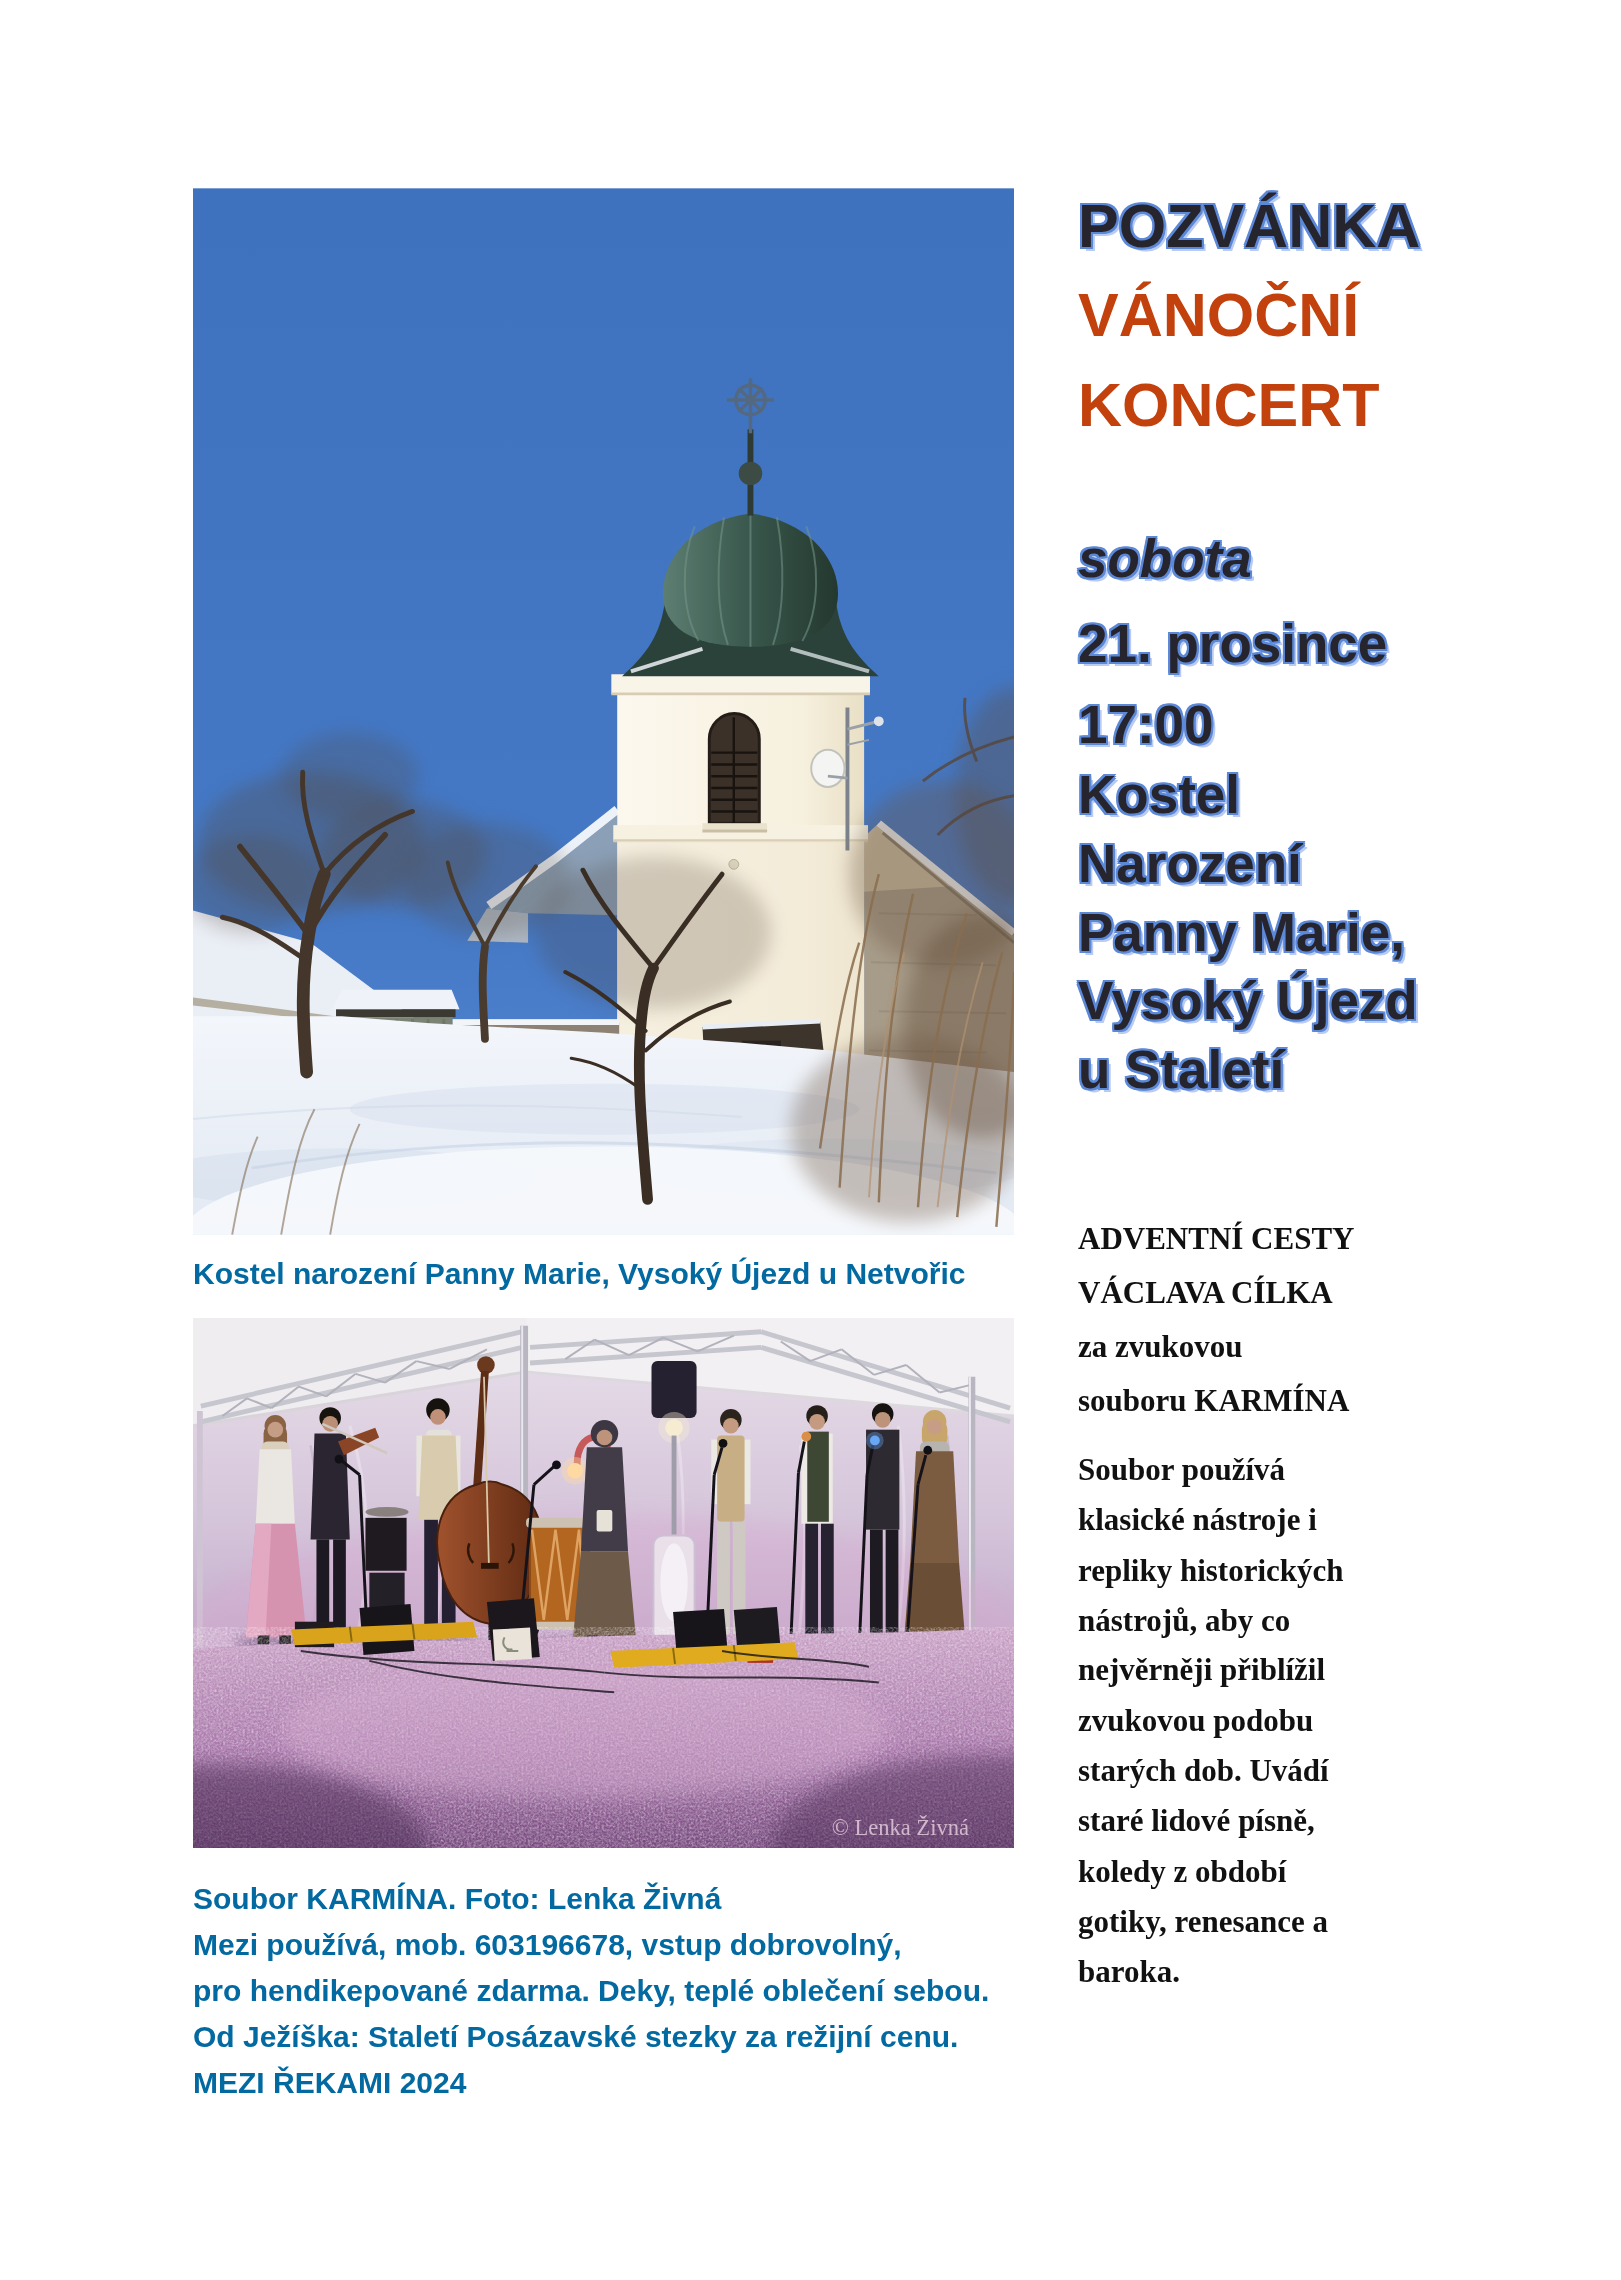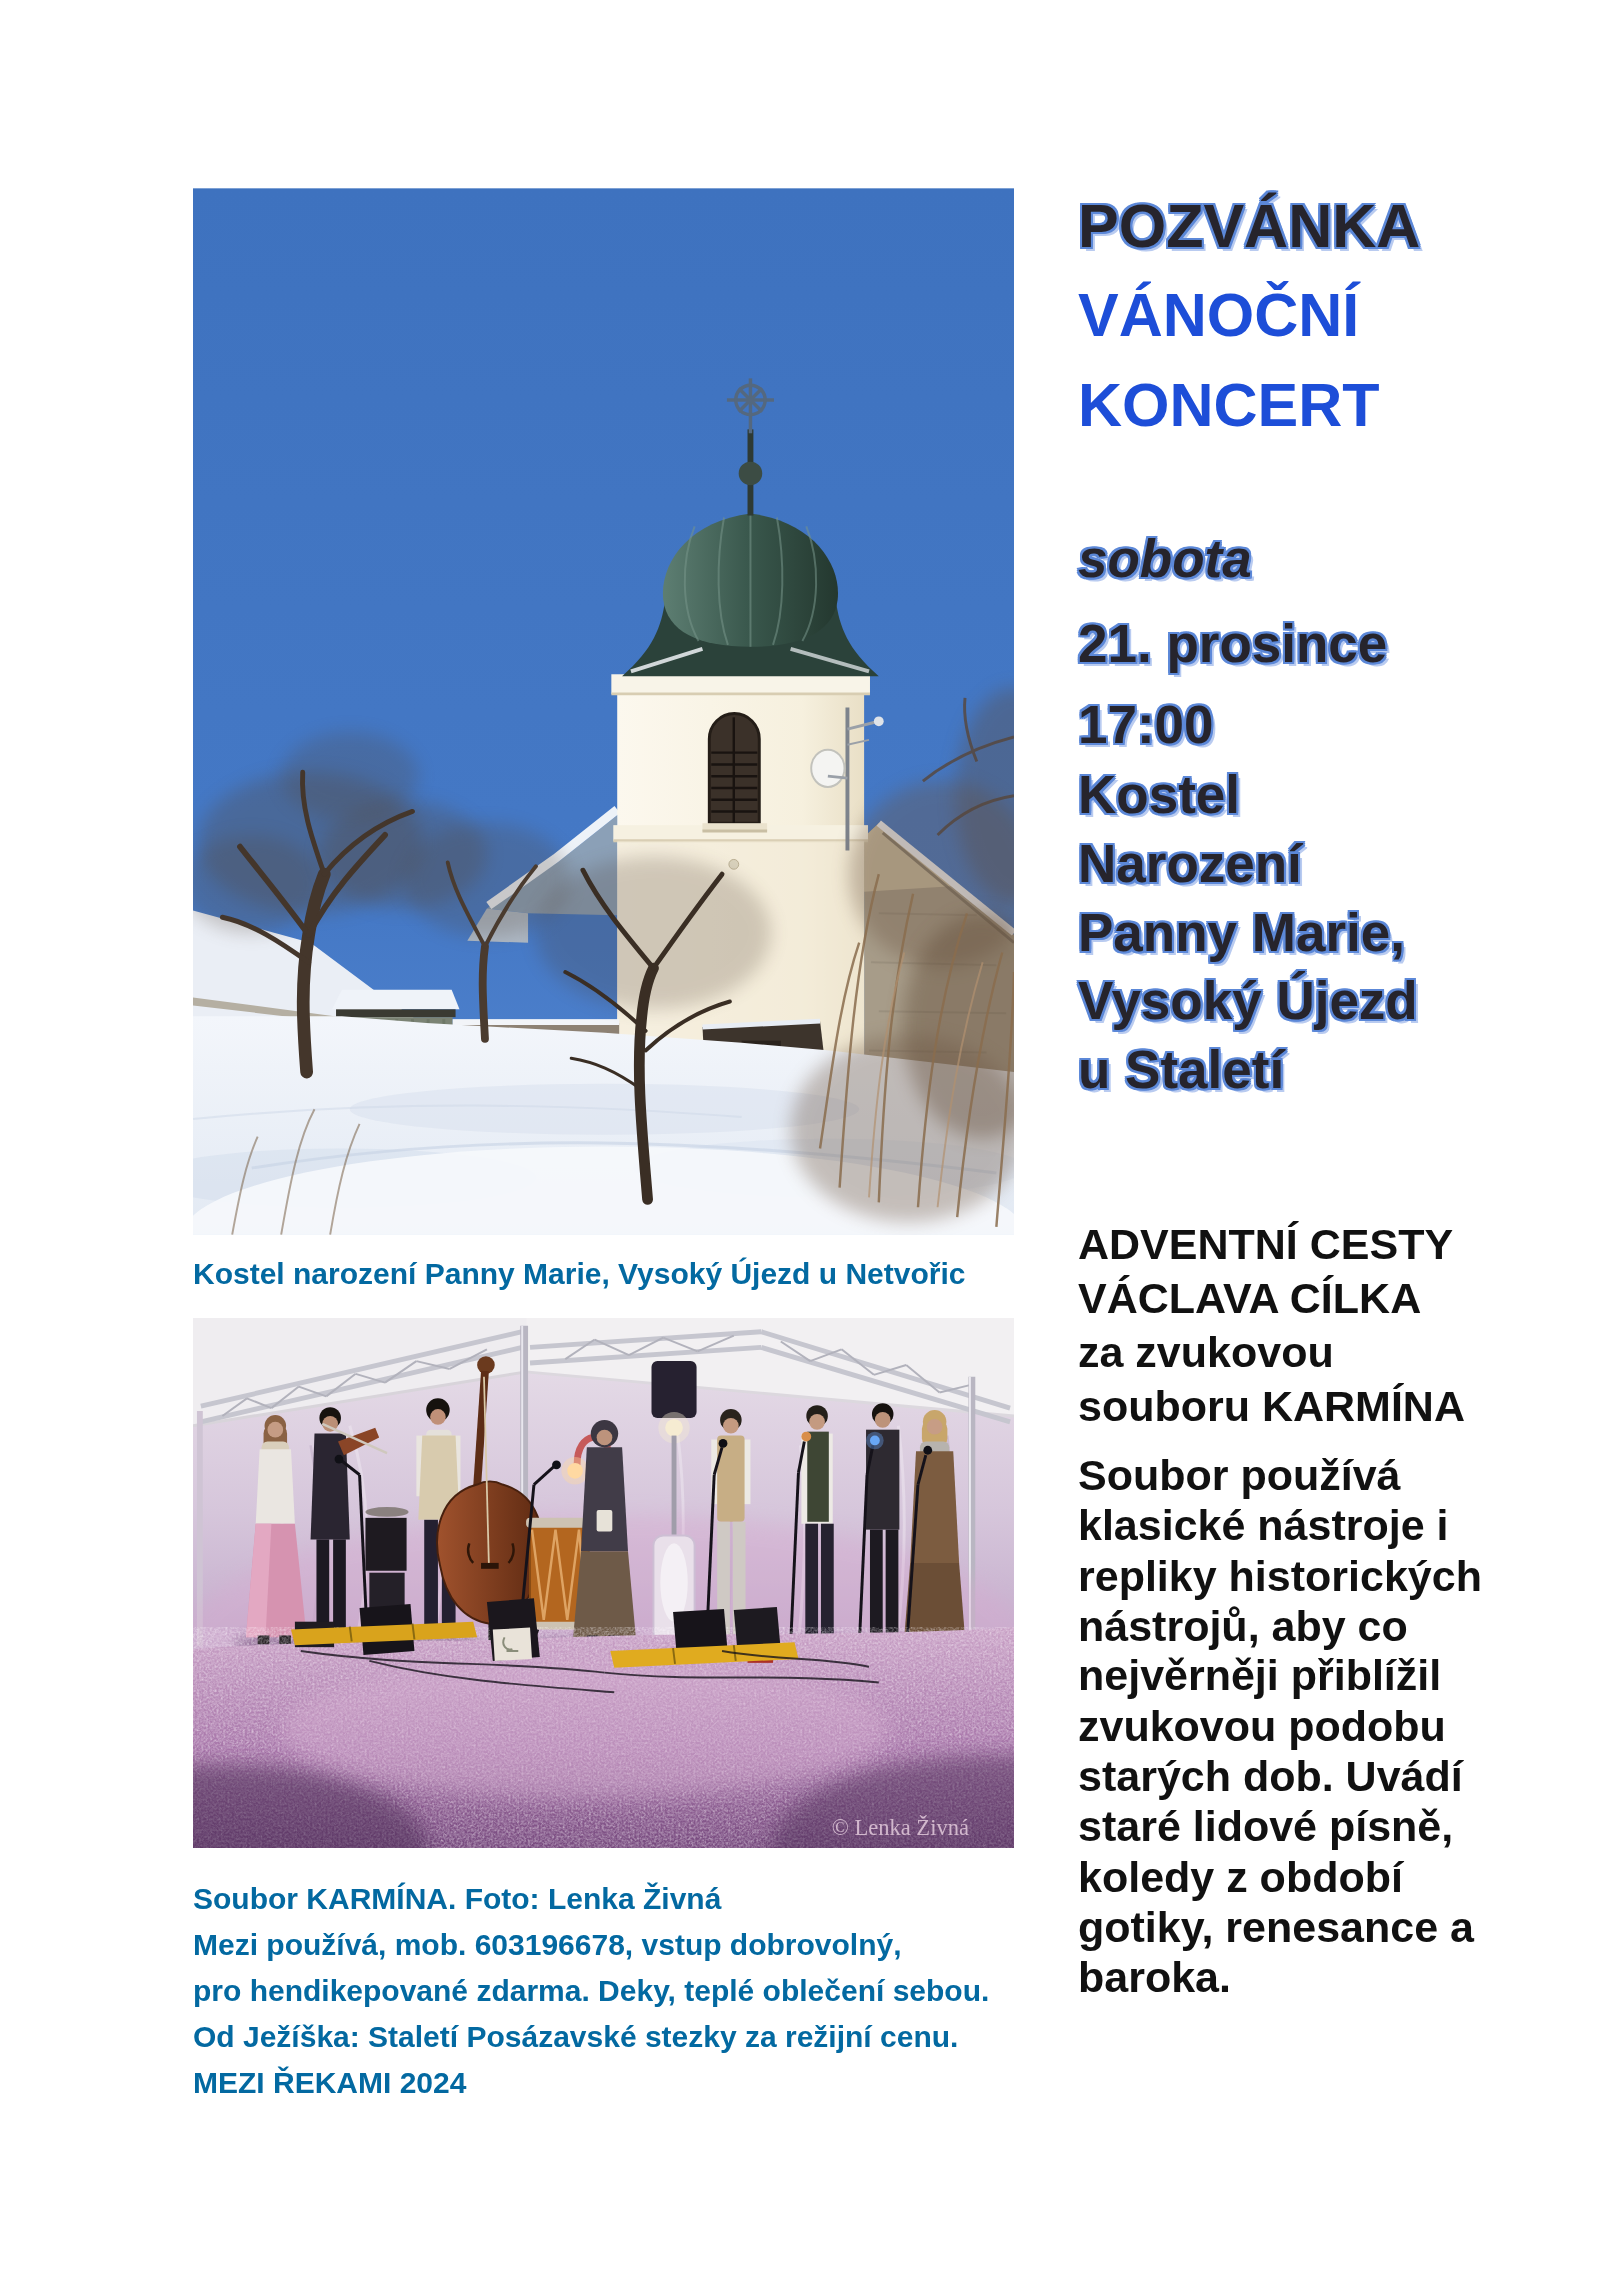--- a/index.html
+++ b/index.html
@@ -4,31 +4,31 @@
 <style>
   html,body{margin:0;padding:0;background:#888;}
   .page{
     position:relative;width:1621px;height:2281px;background:#ffffff;
     font-family:"Liberation Sans","DejaVu Sans",sans-serif;overflow:hidden;
     margin:0 auto;
   }
   .line{position:absolute;white-space:nowrap;line-height:1;font-weight:bold;color:#111;}
   .t62{font-size:61px;}
   .t54{font-size:53px;}
-  .t40{font-size:43px;}
+  .t40{font-size:31px;font-family:Liberation Serif, serif;}
   .cap{font-size:30px;font-weight:bold;color:#0369a1;}
   .blue-out{
     color:#26242c;
     text-shadow:
       -2px -2px 0 #5c88d8, 0 -2px 0 #5c88d8, 2px -2px 0 #5c88d8,
       -2px  0   0 #5c88d8, 2px  0   0 #5c88d8,
       -2px  2px 0 #5c88d8, 0  2px 0 #5c88d8, 2px 2px 0 #5c88d8,
       3.9px 3.9px 0 #b9cbf0;
   }
-  .plain-black{color:#1d4ed8;}
+  .plain-black{color:#c2410c;}
   .photo{position:absolute;display:block;}
   .caption-block div{line-height:46px;}
 </style>
 </head>
 <body>
 
 <div class="page">
 
   <svg class="photo" style="left:193px;top:188px;" width="821" height="1047" viewBox="0 0 838 1068" role="img">
     <defs>

